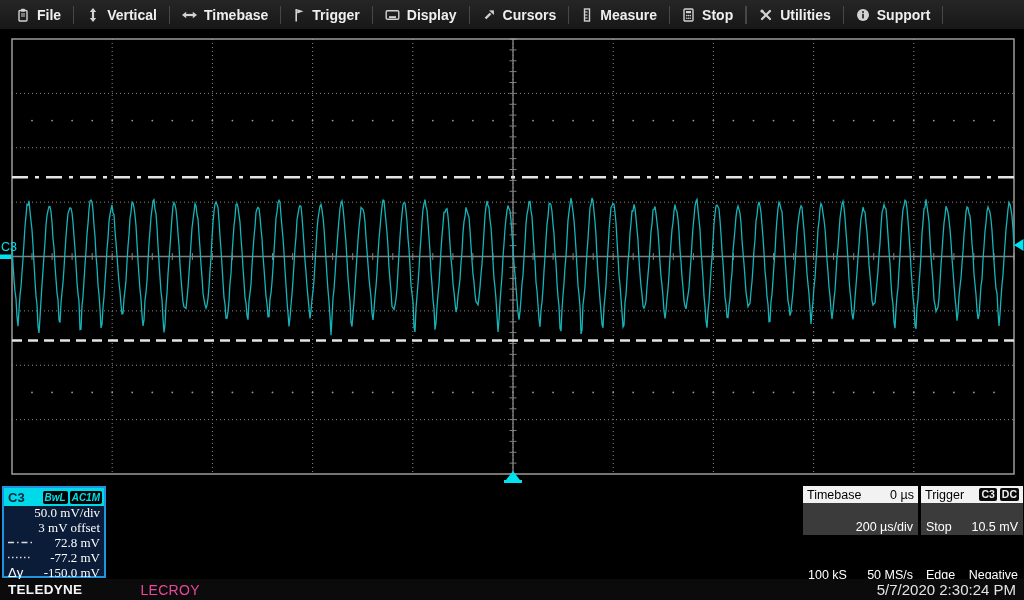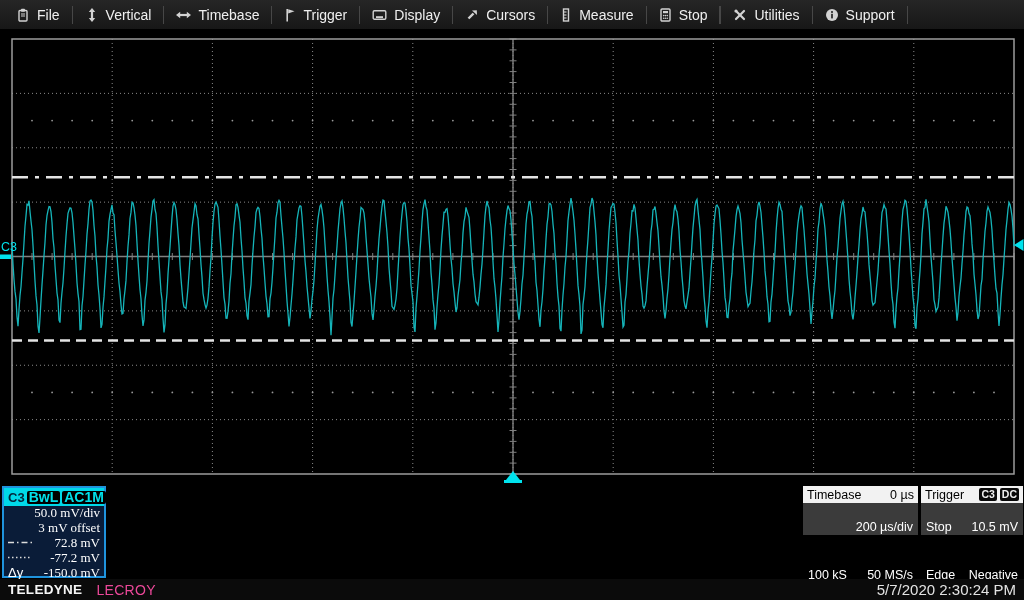--- a/index.html
+++ b/index.html
@@ -2,59 +2,59 @@
 <html><head>
 <meta charset="utf-8">
 <style>
   html,body{margin:0;padding:0;background:#000;}
   body{width:1024px;height:600px;position:relative;overflow:hidden;
        font-family:"Liberation Sans",sans-serif;-webkit-font-smoothing:antialiased;}
 
   
   .menu-bar{position:absolute;top:0;left:0;width:1024px;height:30px;
     background:linear-gradient(#262626,#171717);display:flex;align-items:center;
-    padding-left:4px;box-sizing:border-box;border-bottom:1px solid #000;}
+    padding-left:4px;box-sizing:border-box;border-bottom:1px solid #000;font-weight:bold;}
   .menu-item{display:flex;align-items:center;gap:7px;padding:0 12px;height:100%;
     color:#efefef;font-size:14px;white-space:nowrap;cursor:default;}
   .menu-item .mi{display:flex;align-items:center;}
   .msep{width:1px;height:18px;background:#474747;flex:0 0 auto;}
 
   
   .scope-wrap{position:absolute;top:30px;left:0;width:1024px;height:454px;}
   .scope-wrap svg{display:block;}
 
   
   .chan-box{position:absolute;left:2px;top:486px;width:100px;height:88px;
     border:2px solid #1f93dd;background:#0a1c38;font-size:13px;color:#fff;}
   .chan-head{height:18px;background:#00d9e9;color:#03243a;display:flex;
     align-items:center;padding:0 2px 0 4px;font-weight:bold;}
   .chan-head .spacer{flex:1;}
-  .badge-cyan{background:#000;color:#00e0ea;font-size:14px;font-weight:bold;
-    padding:0 2px;border-radius:2px;margin-left:2px;line-height:13px;}
+  .badge-cyan{background:#000;color:#00e0ea;font-size:10px;font-weight:bold;
+    padding:0 2px;border-radius:2px;margin-left:2px;line-height:13px;font-style:italic;}
   .chan-row{display:flex;align-items:center;height:14.8px;padding:0 4px;}
   .chan-row .l{flex:0 0 auto;display:flex;align-items:center;}
   .chan-row .r{flex:1;text-align:right;font-family:Liberation Serif, serif;}
 
   .tb-box{position:absolute;left:803px;top:486px;width:115px;height:49px;
     font-size:12.5px;color:#fff;background:#3b3b3b;}
   .trg-box{position:absolute;left:921px;top:486px;width:102px;height:49px;
     font-size:12.5px;color:#fff;background:#3b3b3b;}
   .box-head{height:17px;background:#f2f2f2;color:#000;display:flex;
     align-items:center;padding:0 4px;box-sizing:border-box;}
   .box-head .spacer{flex:1;}
   .badge-dark{background:#0a0a0a;color:#f0f0f0;font-size:10.5px;font-weight:bold;
     padding:0 2px;border-radius:2px;margin-left:3px;line-height:13px;}
   .box-row{display:flex;height:16px;align-items:center;padding:16px 5px;justify-content:flex-end;}
   .box-row .l{flex:0 0 auto;}
   .box-row .r{flex:1;text-align:right;}
 
   
   .footer{position:absolute;left:0;bottom:0;width:1024px;height:21px;
     background:#0b0b0b;display:flex;align-items:center;
-    padding:0 8px;box-sizing:border-box;}
+    padding:0 8px;box-sizing:border-box;gap:44px;}
   .brand-bold{color:#f5f5f5;font-weight:bold;font-size:13.5px;letter-spacing:.3px;}
   .brand-light{color:#ec4899;font-size:14px;margin-left:14px;letter-spacing:.3px;}
   .footer .spacer{flex:1;}
   .datetime{color:#e3e3e3;font-size:15px;}
 </style>
 </head>
 <body>
 
 <div class="menu-bar">
   <div class="menu-item">

